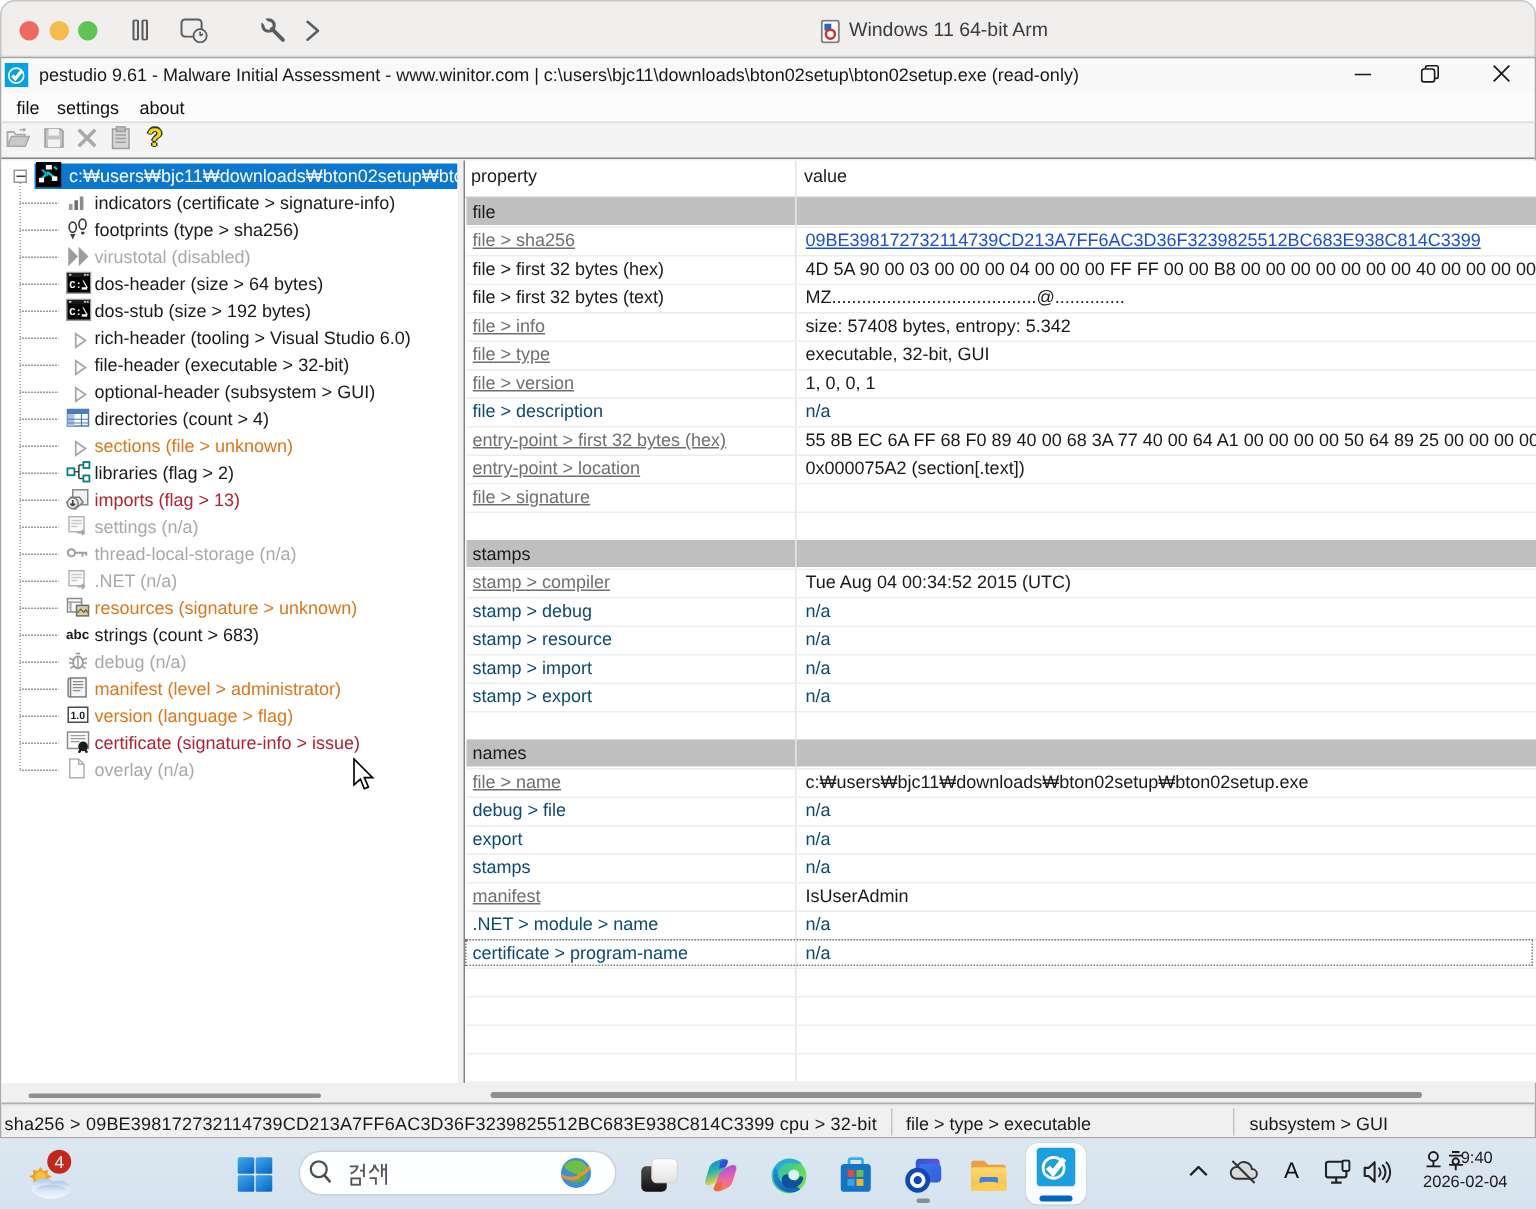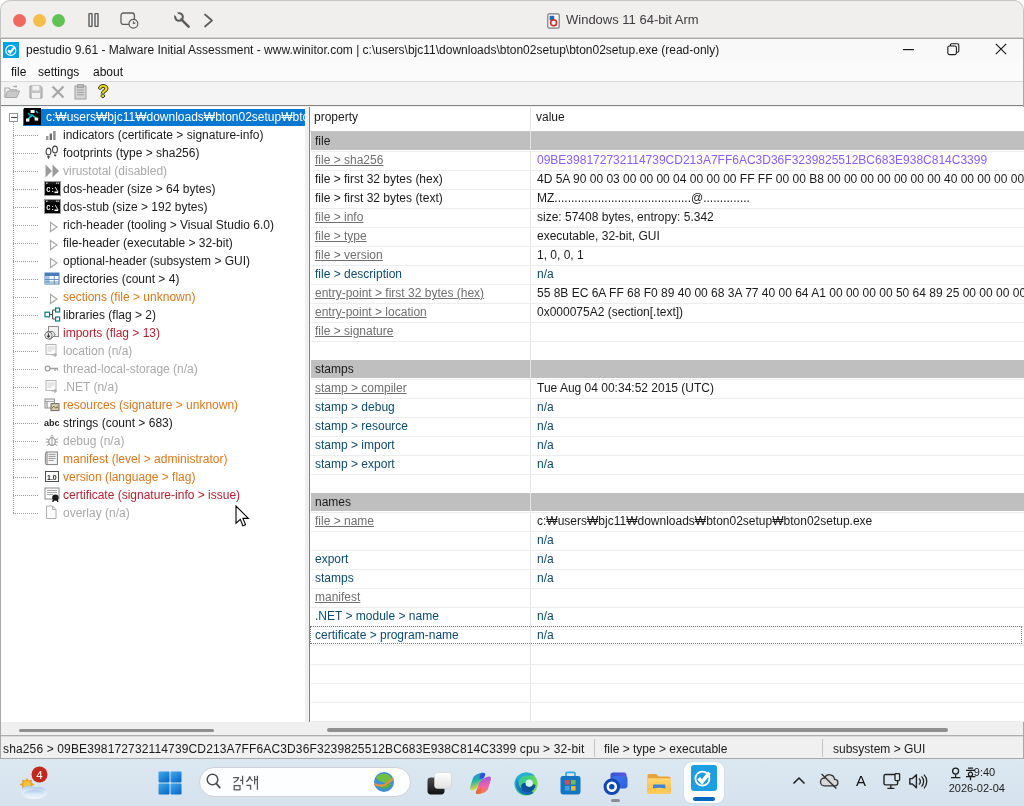--- a/index.html
+++ b/index.html
@@ -25,21 +25,21 @@
 .blk{color:#1a1a1a}.gry{color:#a9a9a9}.org{color:#d8781a}.red{color:#b02331}
 .ticon{position:absolute;left:43px;top:1px}
 
 .row{position:absolute;left:1px;width:713px;height:19px;font-size:12px;line-height:19px;white-space:nowrap;overflow:hidden}
 .row .p{position:absolute;left:4px;top:0;width:216px;overflow:hidden;white-space:nowrap}
 .row .v{position:absolute;left:226px;top:0;width:487px;overflow:hidden;white-space:nowrap}
 .hline{position:absolute;left:1px;width:713px;height:1px;background:#ededed}
 .seccell{position:absolute;top:0;height:18px;background:#bfbfbf}
 .lg{color:#6f6f6f;text-decoration:underline}
 .bk{color:#1a1a1a}.gr{color:#0c4a6e}
-.bl{color:#8b5cf6;}
+.bl{color:#1d4ed8;text-decoration:underline}
 
 #sbar{position:absolute;left:0;top:697px;width:1022px;height:22px;background:#f0f0f0;font-size:12px;color:#1a1a1a;border-top:1px solid #dcdcdc}
 
 #taskbar{position:absolute;left:0;top:759px;width:1024px;height:47px;
  background:linear-gradient(180deg,#dbe7f1 0%,#d6e3ee 100%)}
 #clock{position:absolute;right:19px;top:6px;text-align:left;font-size:11px;color:#1b1b1b;line-height:15.5px}
 </style></head><body>
 <div id="stage">
 <div id="macbar">
 <div class="tl" style="left:12px;background:#ee6a5f"></div>
@@ -252,21 +252,21 @@
                 <path d="M4.5 8.3 v4 M4.5 12.3 l-1.6 -1.6 M4.5 12.3 l1.6 -1.6" stroke="#444" stroke-width="1.1" fill="none"></path>
               </svg></span>
             <span class="txt">imports (flag &gt; 13)</span>
           </div>
           <div class="trow gry" style="top:235px">
             <span class="abs" style="left:43px;top:1px"><svg width="16" height="15" viewBox="0 0 16 15">
                 <rect x="2" y="1.5" width="10" height="10" fill="#fbfbfb" stroke="#b4b4b4"></rect>
                 <path d="M3.5 4 h7 M3.5 6 h7 M3.5 8 h4" stroke="#c8c8c8" stroke-width="0.9"></path>
                 <path d="M7.5 12 h5 M12.5 12 l-2 -1.6 M12.5 12 l-2 1.6" stroke="#a8a8a8" stroke-width="1.2" fill="none"></path>
               </svg></span>
-            <span class="txt">location (n/a)</span>
+            <span class="txt">settings (n/a)</span>
           </div>
           <div class="trow gry" style="top:253px">
             <span class="abs" style="left:43px;top:1px"><svg width="16" height="15" viewBox="0 0 16 15">
                 <circle cx="3.6" cy="7.5" r="2.4" fill="none" stroke="#9e9e9e" stroke-width="1.3"></circle>
                 <path d="M6 7.5 h8 M11 7.5 v2.6 M13.5 7.5 v2" stroke="#9e9e9e" stroke-width="1.3" fill="none"></path>
               </svg></span>
             <span class="txt">thread-local-storage (n/a)</span>
           </div>
           <div class="trow gry" style="top:271px">
             <span class="abs" style="left:43px;top:1px"><svg width="16" height="15" viewBox="0 0 16 15">
@@ -437,35 +437,37 @@
           <div class="row" style="top:386px">
             <span class="p bk">names</span>
           </div>
           <div class="hline" style="top:424px"></div>
           <div class="row" style="top:405px">
             <span class="p lg">file &gt; name</span>
             <span class="v bk">c:₩users₩bjc11₩downloads₩bton02setup₩bton02setup.exe</span>
           </div>
           <div class="hline" style="top:443px"></div>
           <div class="row" style="top:424px">
+            <span class="p gr">debug &gt; file</span>
             <span class="v gr">n/a</span>
           </div>
           <div class="hline" style="top:462px"></div>
           <div class="row" style="top:443px">
             <span class="p gr">export</span>
             <span class="v gr">n/a</span>
           </div>
           <div class="hline" style="top:481px"></div>
           <div class="row" style="top:462px">
             <span class="p gr">stamps</span>
             <span class="v gr">n/a</span>
           </div>
           <div class="hline" style="top:500px"></div>
           <div class="row" style="top:481px">
             <span class="p lg">manifest</span>
+            <span class="v bk">IsUserAdmin</span>
           </div>
           <div class="hline" style="top:519px"></div>
           <div class="row" style="top:500px">
             <span class="p gr">.NET &gt; module &gt; name</span>
             <span class="v gr">n/a</span>
           </div>
           <div class="hline" style="top:538px"></div>
           <div class="abs" style="left:0px;top:519px;width:712px;height:18px;border:1px dotted #7a7a7a"></div>
           <div class="row" style="top:519px">
             <span class="p gr">certificate &gt; program-name</span>

